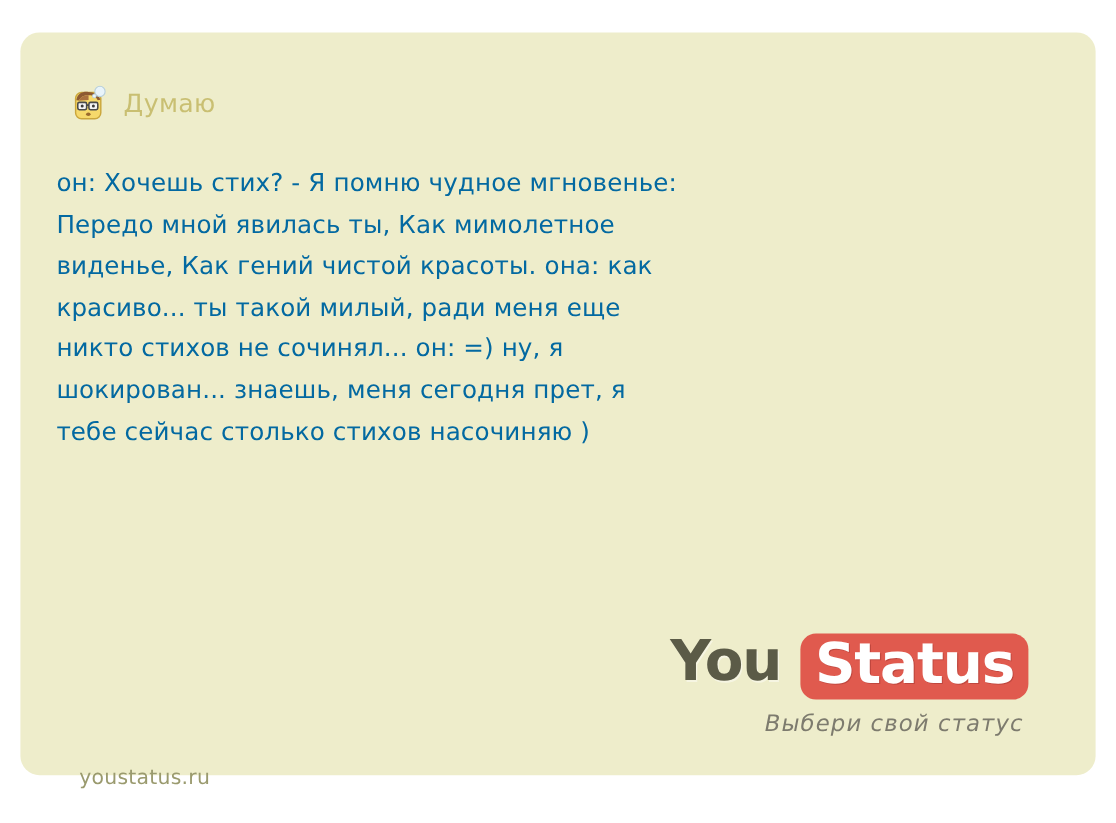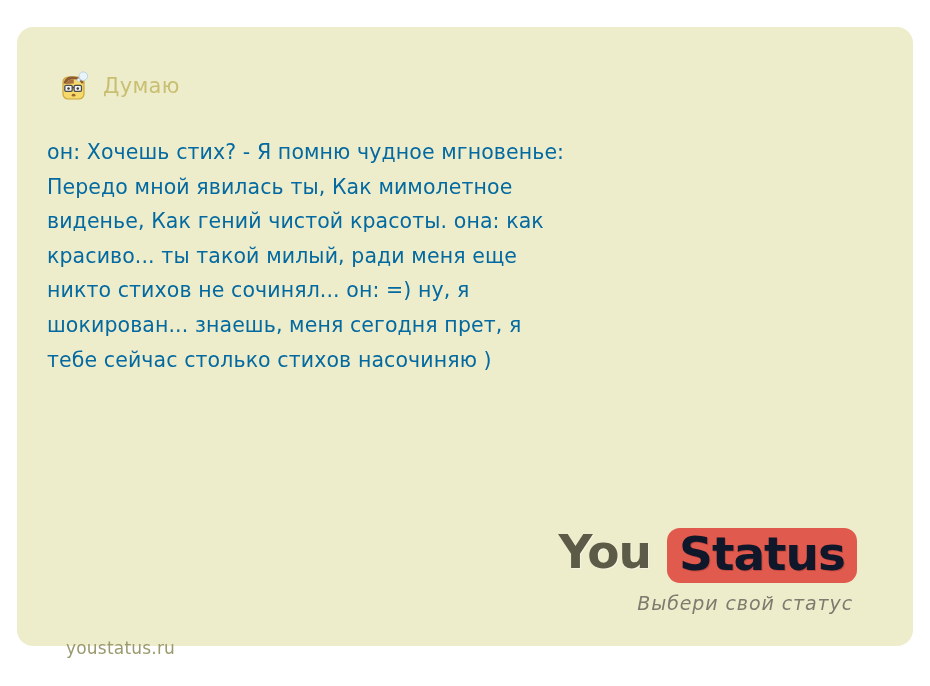--- a/index.html
+++ b/index.html
@@ -100,21 +100,21 @@
     font-weight: bold;
     color: #5b5b47;
     letter-spacing: -1px;
     text-shadow: 1px 1px 0 rgba(255,255,255,0.45);
   }
 
   .logo-status {
     font-family: "DejaVu Sans", sans-serif;
     font-size: 47px;
     font-weight: bold;
-    color: #0f172a;
+    color: #ffffff;
     letter-spacing: -1px;
     background: #e05a4e;
     border-radius: 13px;
     padding: 2px 12px 6px 12px;
     text-shadow: 1px 1px 0 rgba(120,30,25,0.30);
   }
 
   .logo-tagline {
     margin-top: 9px;
     font-family: "DejaVu Sans", sans-serif;

